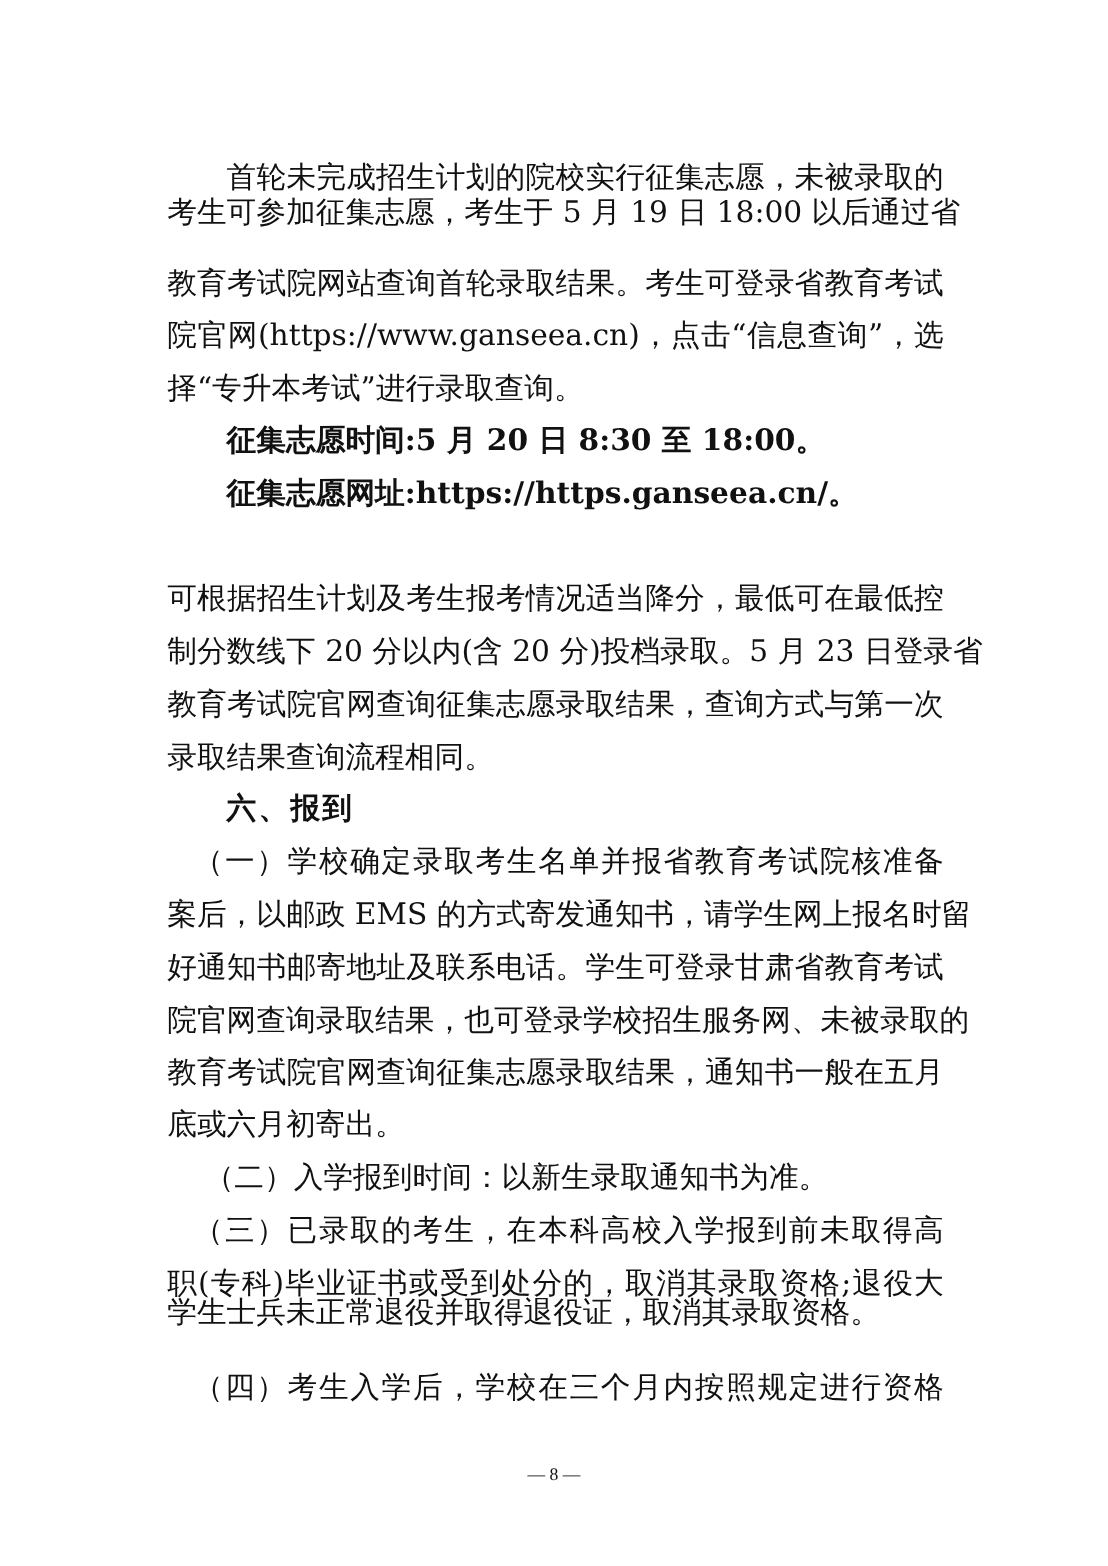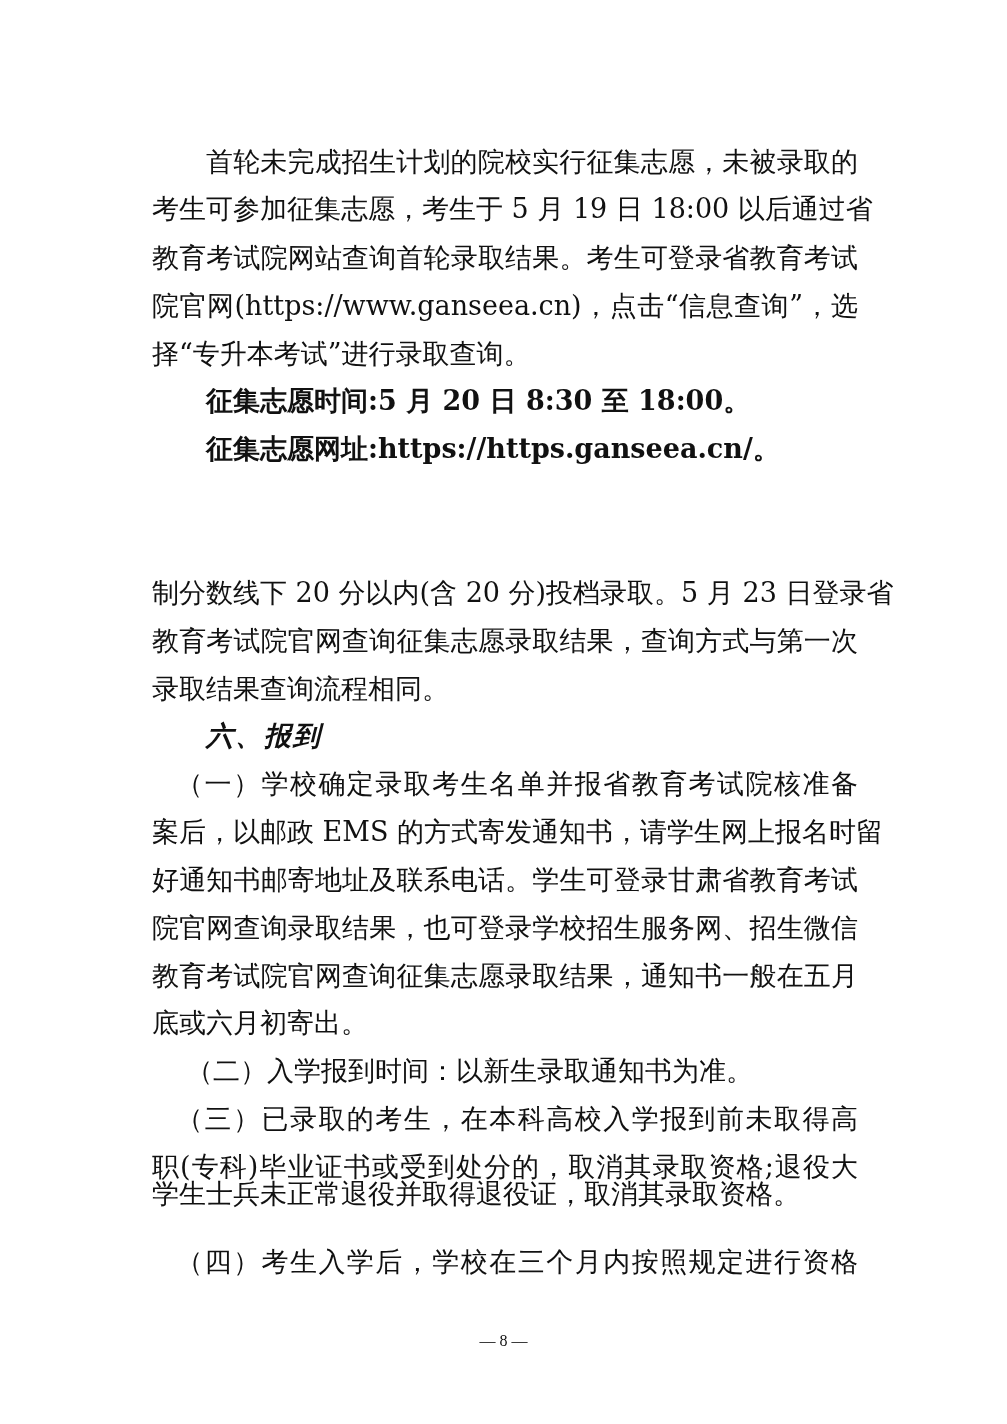--- a/index.html
+++ b/index.html
@@ -5,48 +5,49 @@
   html, body { margin: 0; padding: 0; background: #ffffff; }
   body { width: 1007px; height: 1424px; position: relative; overflow: hidden;
          font-family: "DejaVu Serif", "Liberation Serif", serif; color: #111; }
   .page { position: absolute; left: 0; top: 0; width: 1007px; height: 1280px; background: #fff; margin-top: 12px; }
   .line { position: absolute; left: 152px; width: 706px; height: 40px; line-height: 40px;
           font-size: 27px; white-space: nowrap; text-align: justify; text-align-last: justify;
           letter-spacing: 0; }
   .line.indent { left: 206px; width: 652px; }
   .line.last { text-align-last: left; }
   .bold { font-weight: bold; }
-  .heading { font-family: "DejaVu Sans", "Liberation Sans", sans-serif; font-weight: bold; letter-spacing: 2px; font-style: italic; }
+  .heading { font-family: "DejaVu Sans", "Liberation Sans", sans-serif; font-weight: bold; letter-spacing: 2px; }
   .pagenum { position: absolute; top: 1320px; left: 0; width: 1007px; text-align: center;
              font-size: 16px; font-family: "Liberation Serif", serif; }
 </style>
 </head>
 <body>
 
 <div class="page">
 
   <div class="line indent" style="top:130px">首轮未完成招生计划的院校实行征集志愿，未被录取的</div>
-  <div class="line" style="top:177px">考生可参加征集志愿，考生于 5 月 19 日 18:00 以后通过省</div>
+  <div class="line" style="top:162px">考生可参加征集志愿，考生于 5 月 19 日 18:00 以后通过省</div>
   <div class="line" style="top:226px">教育考试院网站查询首轮录取结果。考生可登录省教育考试</div>
   <div class="line" style="top:274px">院官网(https://www.ganseea.cn)，点击“信息查询”，选</div>
   <div class="line last" style="top:322px">择“专升本考试”进行录取查询。</div>
 
   <div class="line indent last bold" style="top:369px">征集志愿时间:5 月 20 日 8:30 至 18:00。</div>
   <div class="line indent last bold" style="top:417px">征集志愿网址:https://https.ganseea.cn/。</div>
 
+  <div class="line" style="top:513px">可根据招生计划及考生报考情况适当降分，最低可在最低控</div>
   <div class="line" style="top:561px">制分数线下 20 分以内(含 20 分)投档录取。5 月 23 日登录省</div>
   <div class="line last" style="top:657px">录取结果查询流程相同。</div>
   <div class="line" style="top:609px">教育考试院官网查询征集志愿录取结果，查询方式与第一次</div>
 
   <div class="line indent last heading" style="top:704px">六、报到</div>
 
   <div class="line" style="top:752px; left:176px; width:682px">（一）学校确定录取考生名单并报省教育考试院核准备</div>
   <div class="line" style="top:800px">案后，以邮政 EMS 的方式寄发通知书，请学生网上报名时留</div>
   <div class="line" style="top:848px">好通知书邮寄地址及联系电话。学生可登录甘肃省教育考试</div>
-  <div class="line" style="top:896px">院官网查询录取结果，也可登录学校招生服务网、招生微信</div>
+  <div class="line" style="top:896px">院官网查询录取结果，也可登录学校招生服务网、未被录取的</div>
   <div class="line" style="top:944px">教育考试院官网查询征集志愿录取结果，通知书一般在五月</div>
   <div class="line last" style="top:991px">底或六月初寄出。</div>
 
   <div class="line last" style="top:1039px; left:186px; width:682px">（二）入学报到时间：以新生录取通知书为准。</div>
 
   <div class="line" style="top:1087px; left:176px; width:682px">（三）已录取的考生，在本科高校入学报到前未取得高</div>
   <div class="line" style="top:1135px">职(专科)毕业证书或受到处分的，取消其录取资格;退役大</div>
   <div class="line last" style="top:1162px">学生士兵未正常退役并取得退役证，取消其录取资格。</div>
 
   <div class="line" style="top:1230px; left:176px; width:682px">（四）考生入学后，学校在三个月内按照规定进行资格</div>

